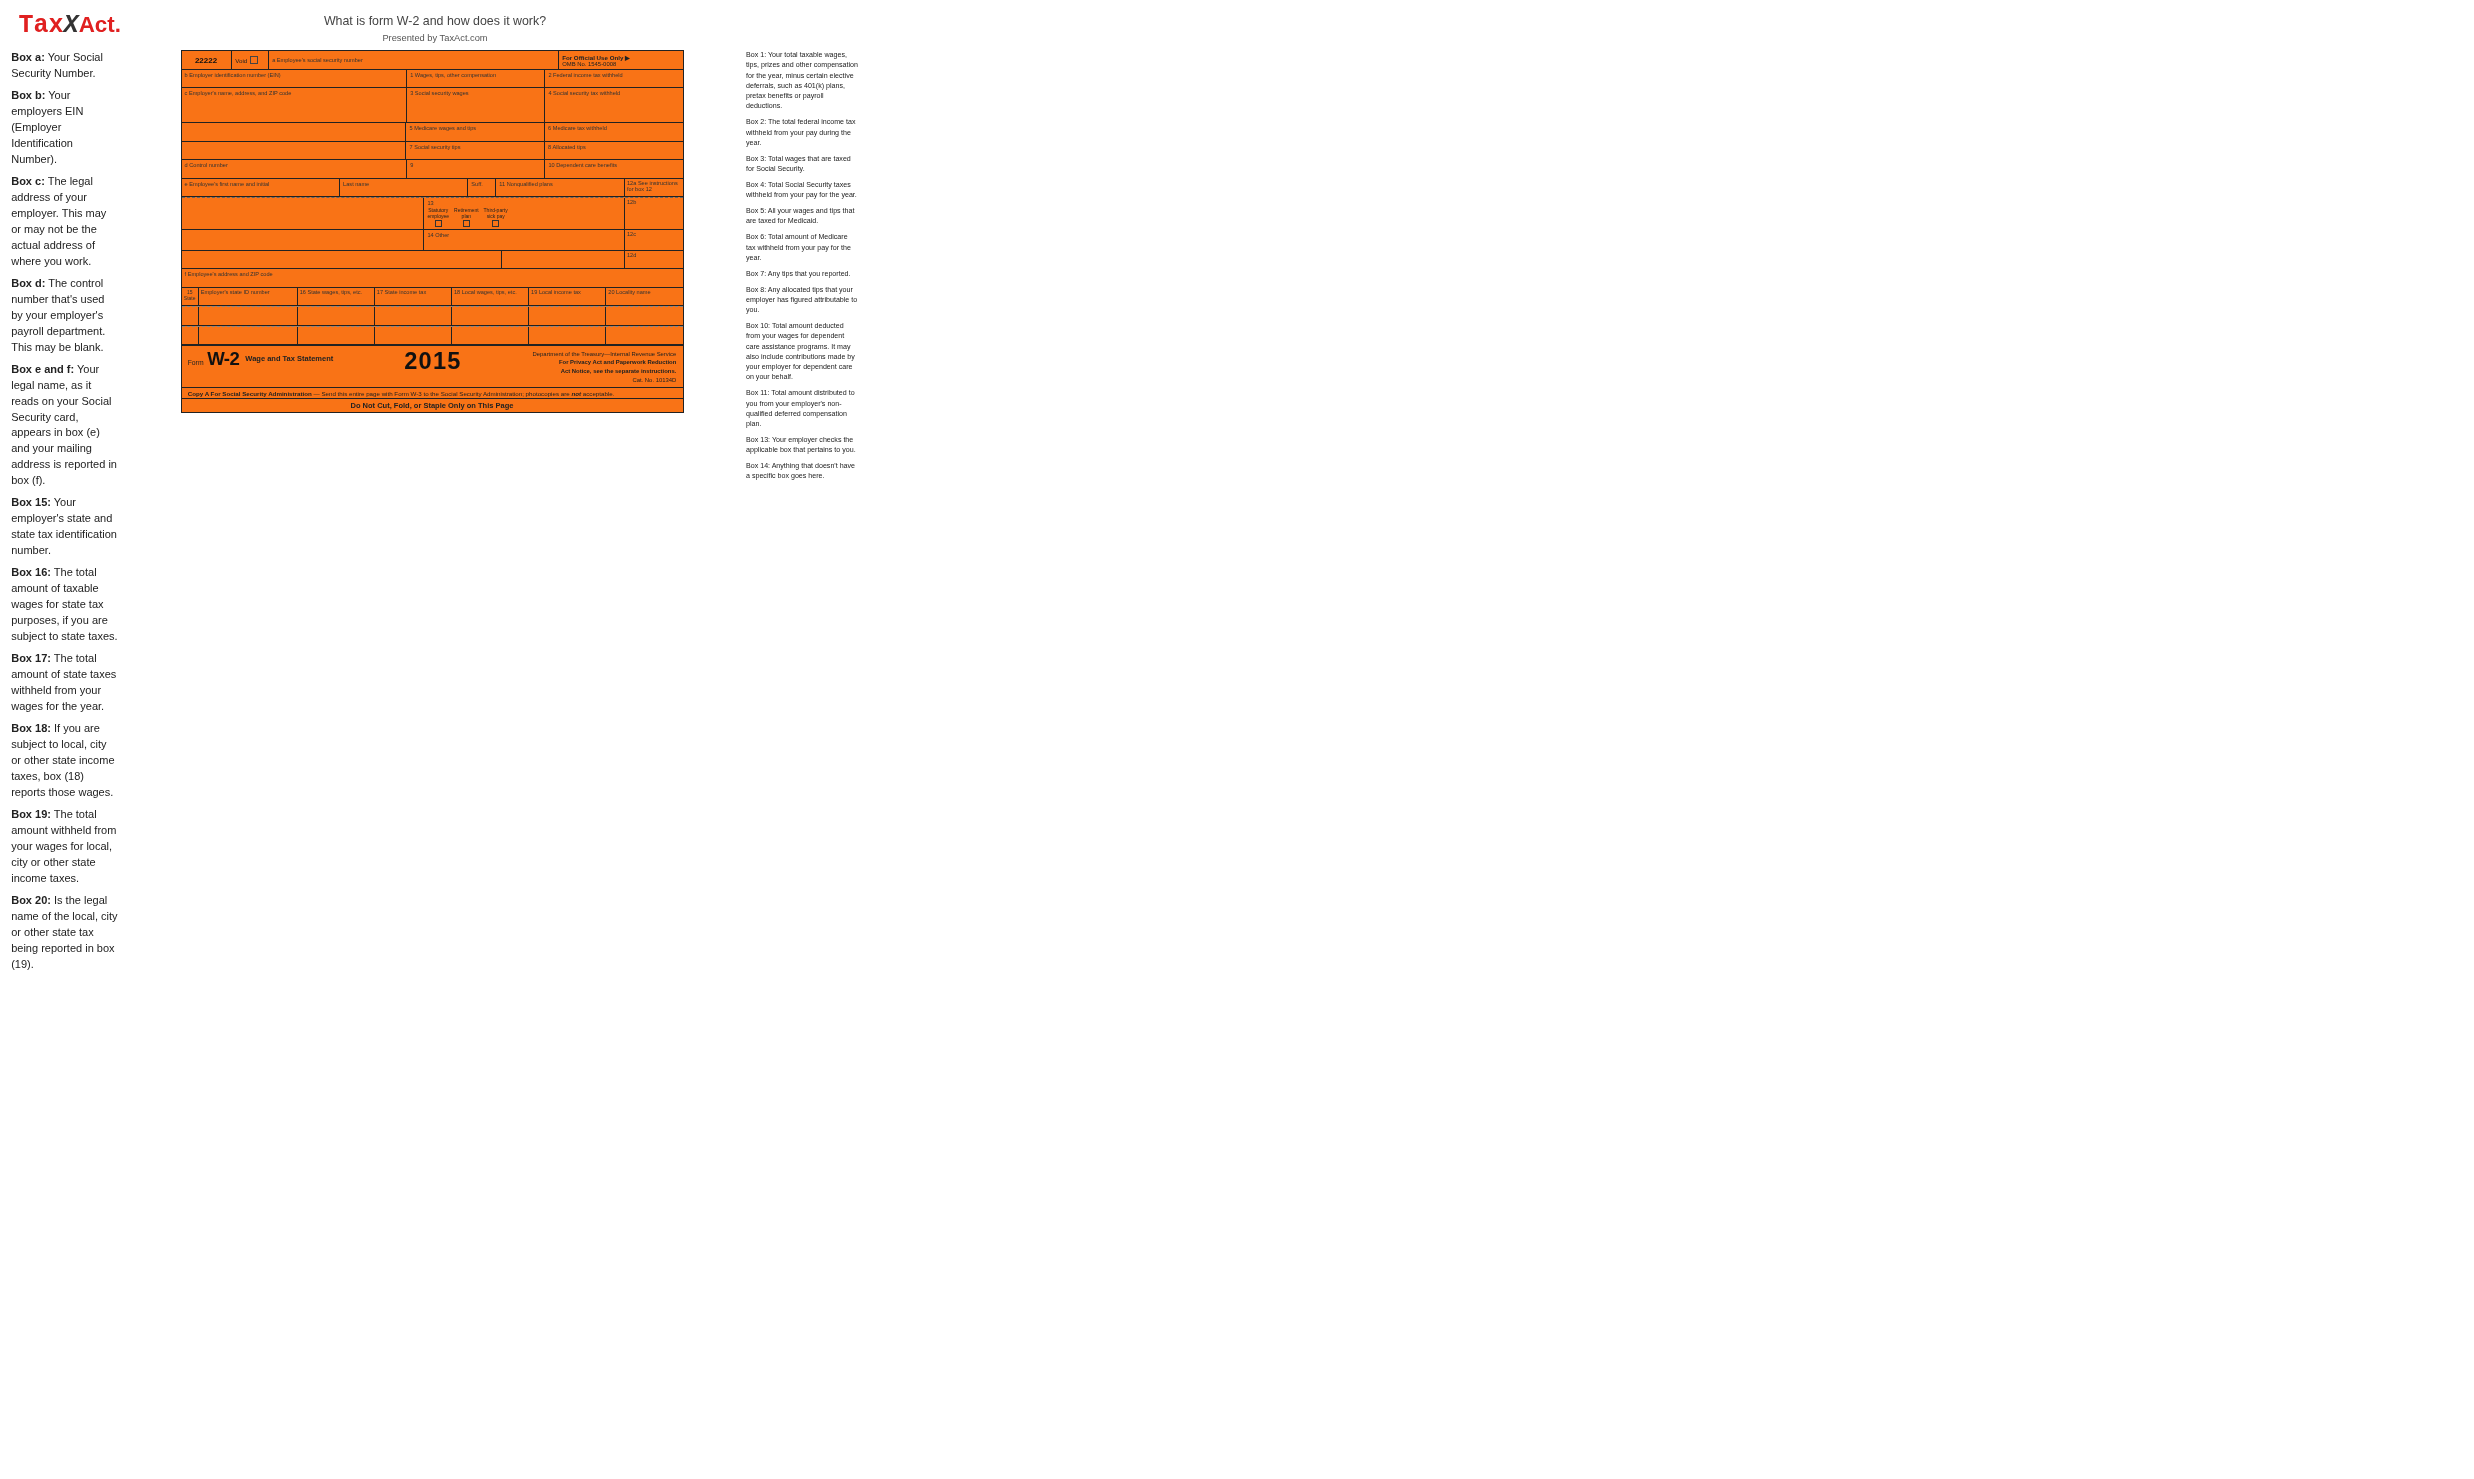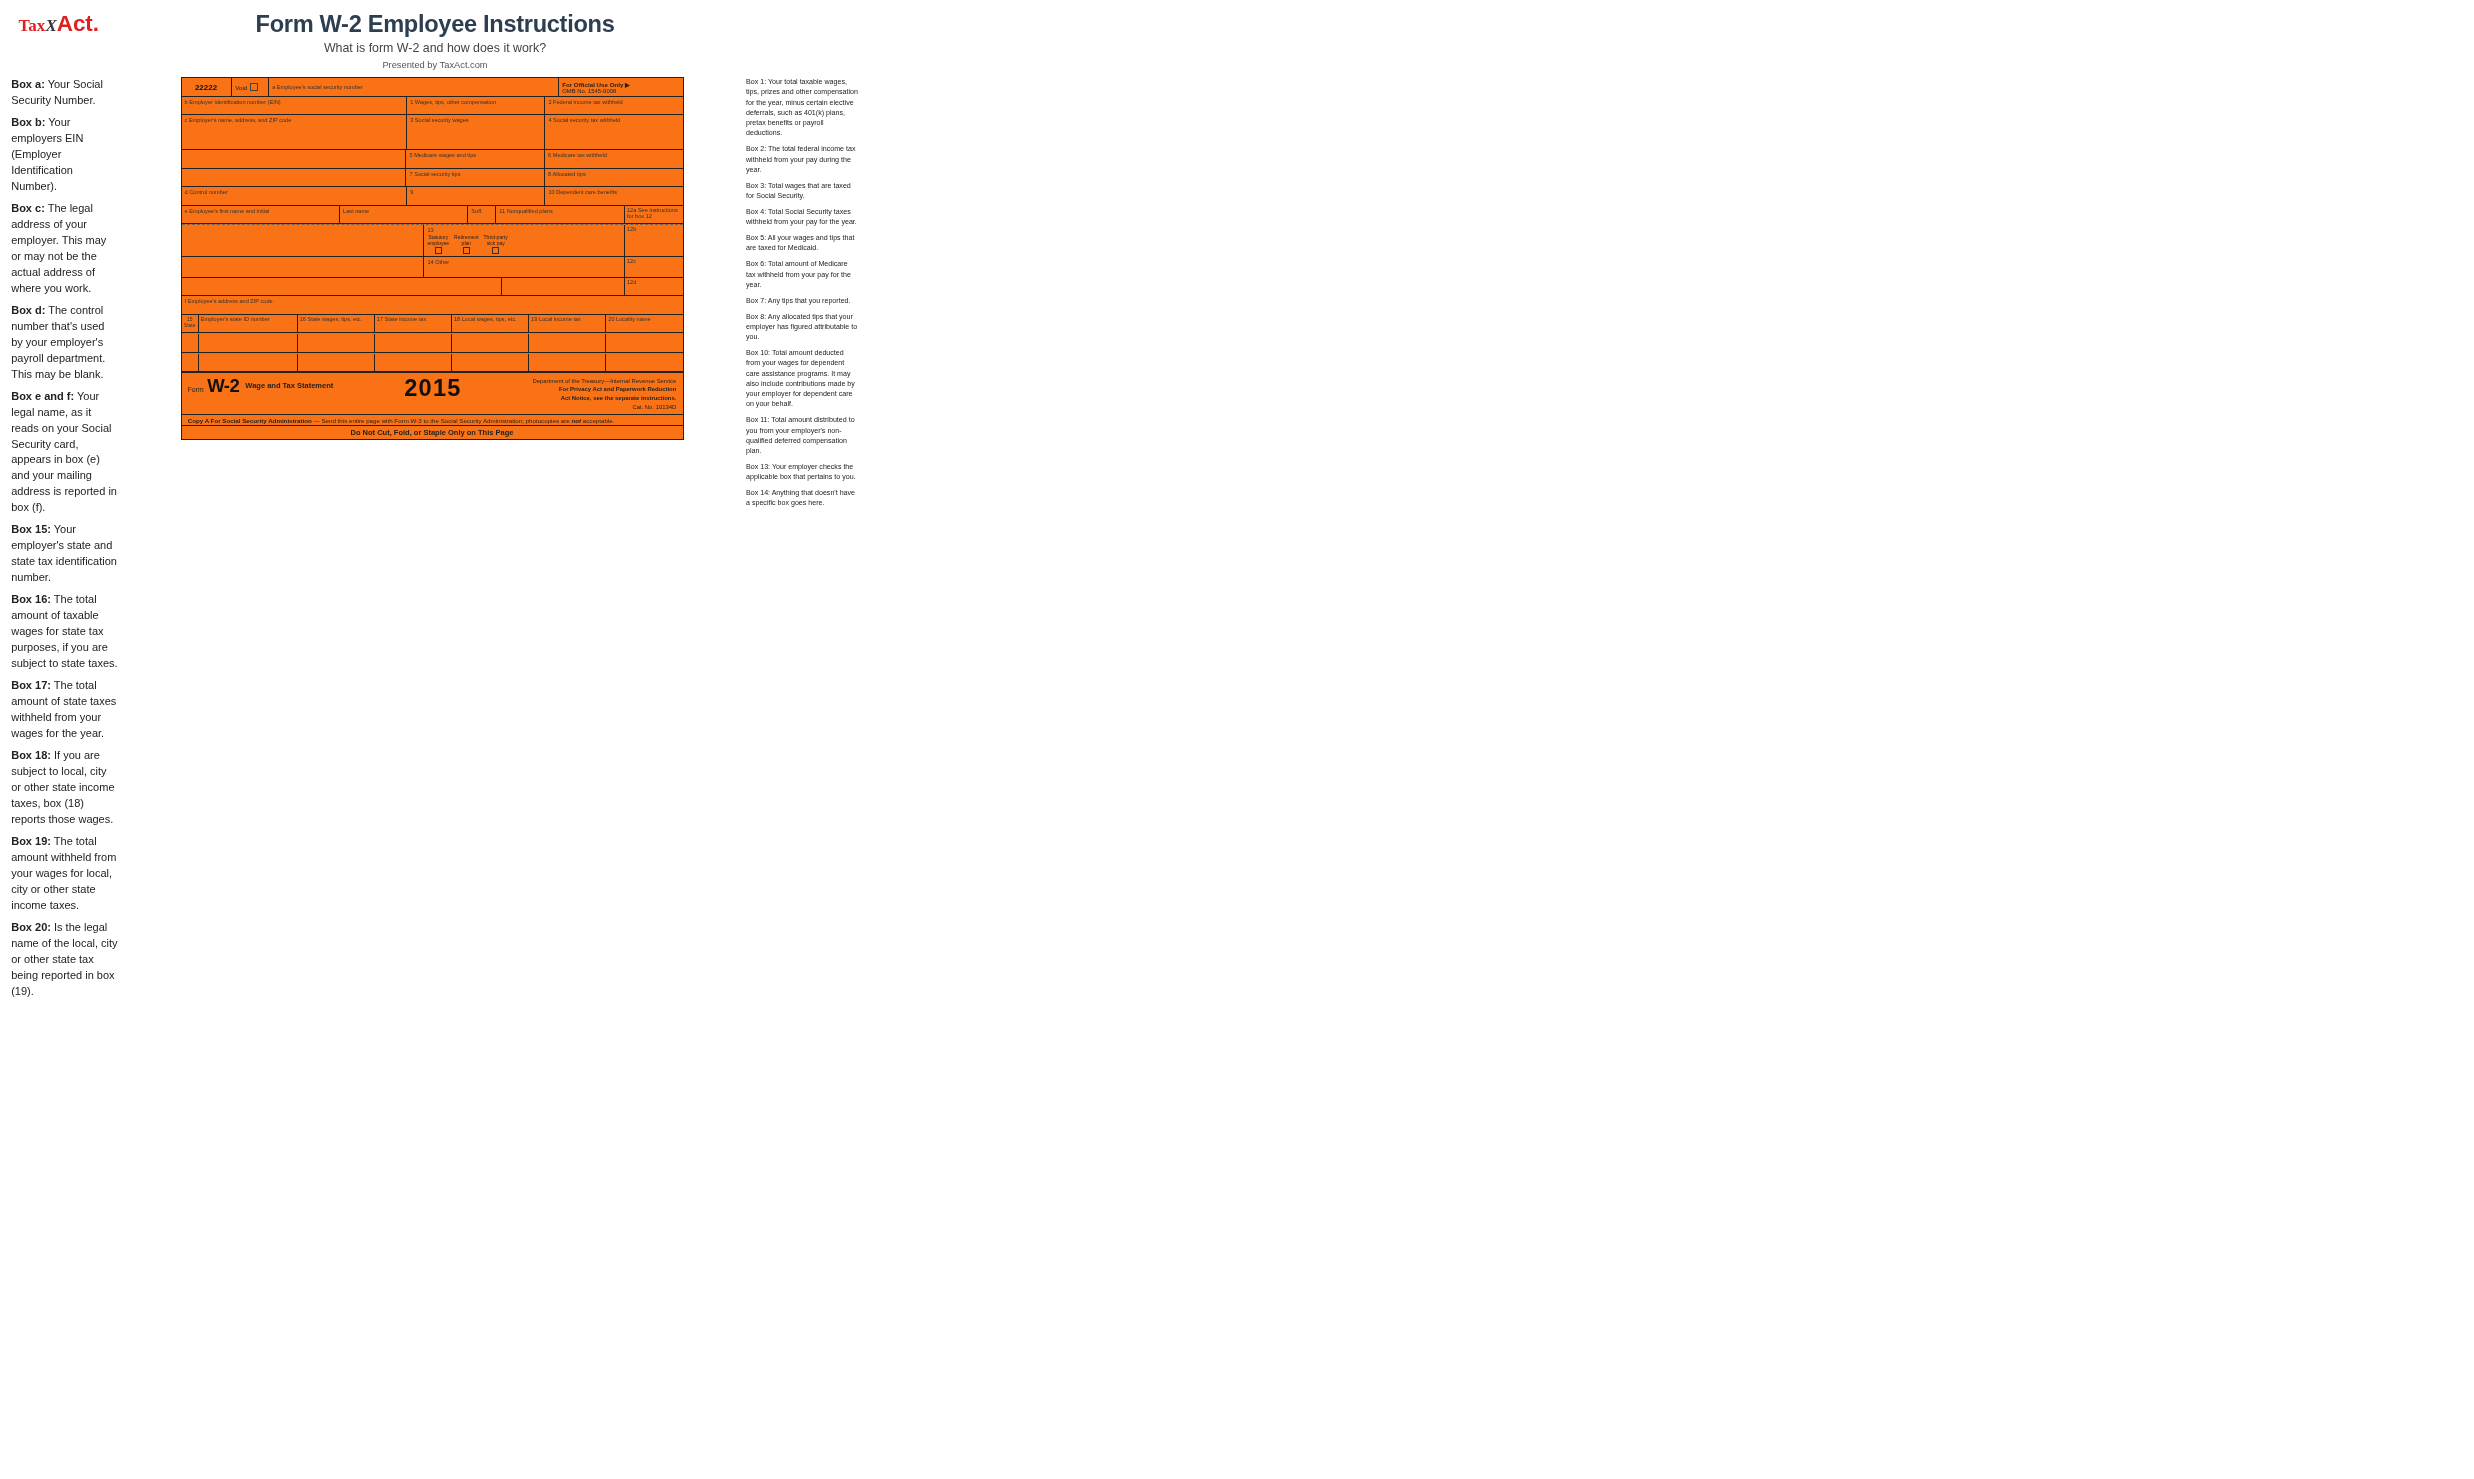--- a/index.html
+++ b/index.html
@@ -439,24 +439,24 @@
       color: #333;
     }
 
     
     .taxact-logo {
       display: flex;
       align-items: baseline;
       gap: 0;
     }
     .tax-part {
-      font-size: 17px;
+      font-size: 25px;
       font-weight: 900;
       color: #e02020;
-      font-family: Liberation Serif, serif;
+      font-family: Liberation Mono, monospace;
     }
     .act-part {
       font-size: 22.4px;
       font-weight: 900;
       color: #e02020;
       font-family: Arial Black, Arial, sans-serif;
     }
     .dot-period {
       font-size: 22.4px;
       font-weight: 900;
@@ -477,21 +477,20 @@
 
 <div>
 
   <div class="header">
     <div class="logo taxact-logo">
       <span class="tax-part">Tax</span>
         <span class="tax-part" style="color:#333;font-style:italic;">X</span>
         <span class="act-part">Act</span>
         <span class="dot-period">.</span>
     </div>
-    <h1>Form W-2 Employee Instructions</h1>
     <h2>What is form W-2 and how does it work?</h2>
     <p class="presented-by">Presented by TaxAct.com</p>
   </div>
 
   <div class="main-layout">
 
     <div class="left-sidebar">
       <p><strong>Box a:</strong> Your Social Security Number.</p>
       <p><strong>Box b:</strong> Your employers EIN (Employer Identification Number).</p>
       <p><strong>Box c:</strong> The legal address of your employer. This may or may not be the actual address of where you work.</p>

